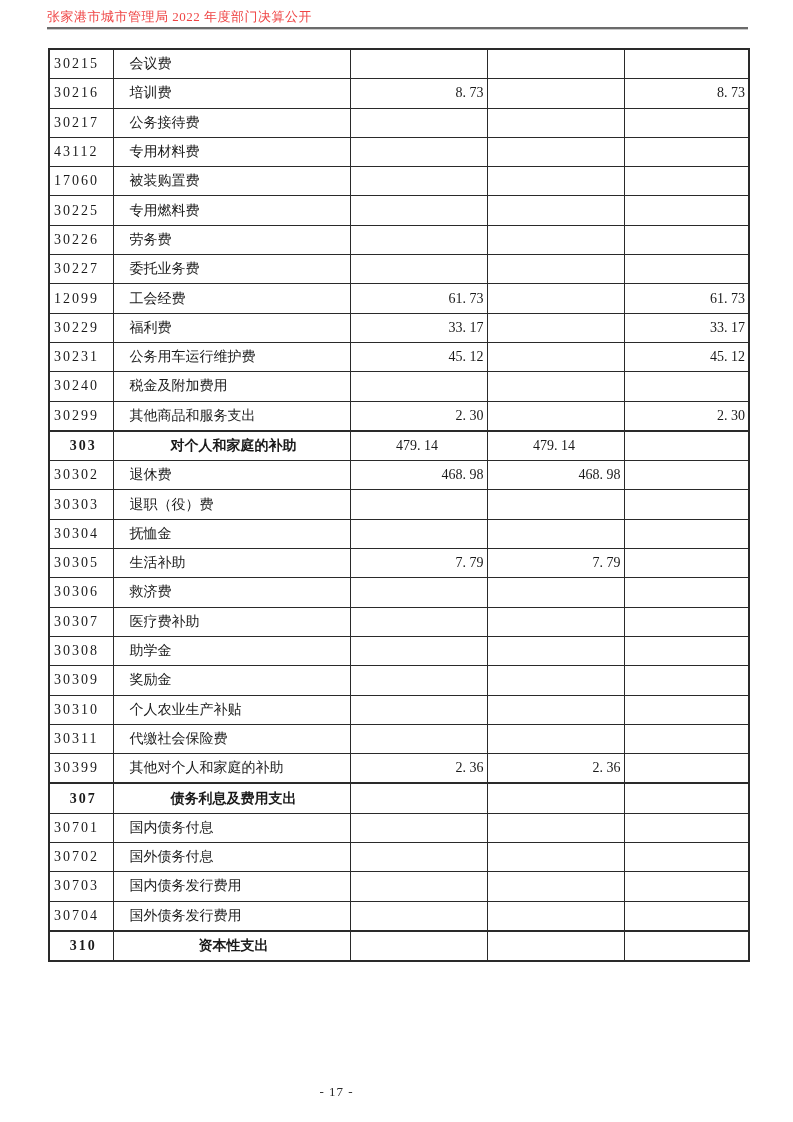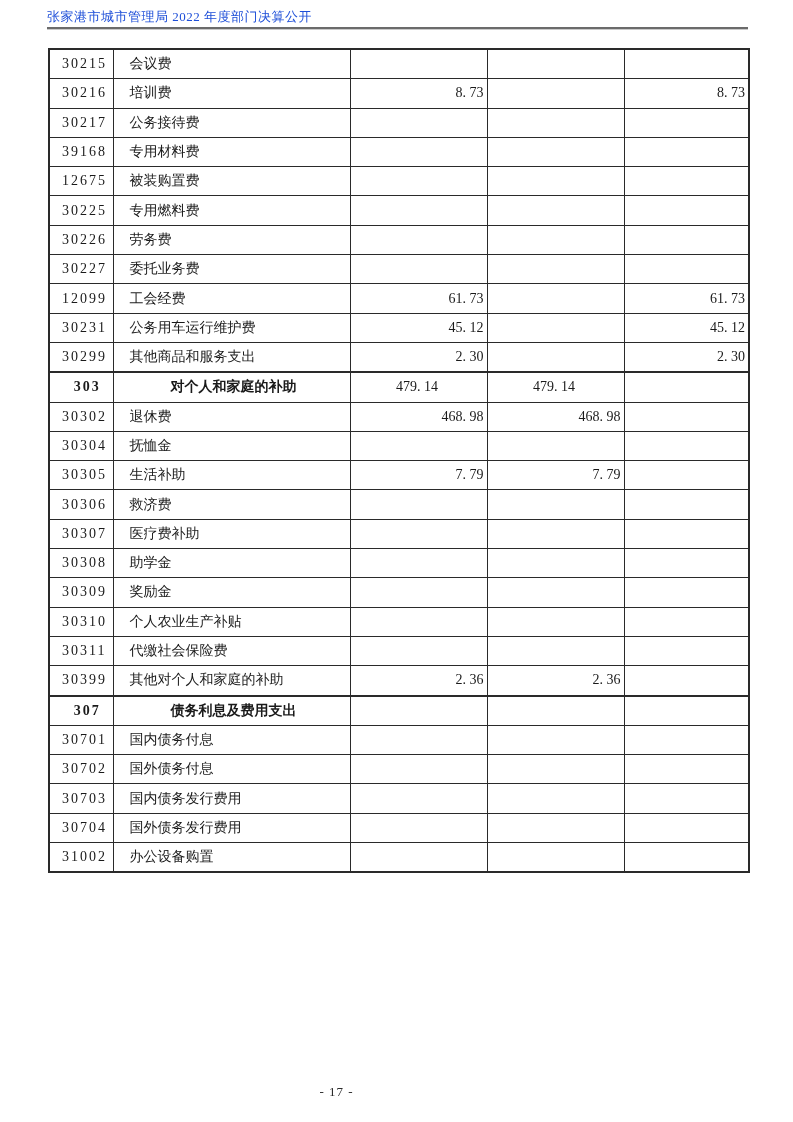--- a/index.html
+++ b/index.html
@@ -20,21 +20,21 @@
     inset: 0;
     background: #ffffff;
   }
   .header-title {
     position: absolute;
     left: 47px;
     top: 8px;
     font-size: 13px;
     letter-spacing: 0.5px;
     white-space: nowrap;
-    color: #1d4ed8;
+    color: #ef4444;
   }
   .header-rule {
     position: absolute;
     left: 47px;
     top: 27px;
     width: 701px;
     height: 2px;
     background: #6b6b6b;
     border-bottom: 1px solid #c9c9c9;
   }
@@ -55,21 +55,21 @@
     white-space: nowrap;
     overflow: hidden;
     vertical-align: middle;
   }
   .budget-table col.c-code  { width: 64px; }
   .budget-table col.c-name  { width: 237px; }
   .budget-table col.c-val1  { width: 137px; }
   .budget-table col.c-val2  { width: 137px; }
   .budget-table col.c-val3  { width: 125px; }
   .budget-table td.cell-code {
-    padding-left: 12px;
+    padding-left: 4px;
     letter-spacing: 2px;
   }
   .budget-table td.cell-name {
     padding-left: 16px;
   }
   .budget-table td.cell-val {
     text-align: right;
     padding-right: 3px;
   }
   .budget-table tr.category td {
@@ -127,28 +127,28 @@
           <td class="cell-val">8. 73</td>
         </tr>
         <tr>
           <td class="cell-code">30217</td>
           <td class="cell-name">公务接待费</td>
           <td class="cell-val"></td>
           <td class="cell-val"></td>
           <td class="cell-val"></td>
         </tr>
         <tr>
-          <td class="cell-code">39168</td>
+          <td class="cell-code">43112</td>
           <td class="cell-name">专用材料费</td>
           <td class="cell-val"></td>
           <td class="cell-val"></td>
           <td class="cell-val"></td>
         </tr>
         <tr>
-          <td class="cell-code">12675</td>
+          <td class="cell-code">17060</td>
           <td class="cell-name">被装购置费</td>
           <td class="cell-val"></td>
           <td class="cell-val"></td>
           <td class="cell-val"></td>
         </tr>
         <tr>
           <td class="cell-code">30225</td>
           <td class="cell-name">专用燃料费</td>
           <td class="cell-val"></td>
           <td class="cell-val"></td>
@@ -169,25 +169,39 @@
           <td class="cell-val"></td>
         </tr>
         <tr>
           <td class="cell-code">12099</td>
           <td class="cell-name">工会经费</td>
           <td class="cell-val">61. 73</td>
           <td class="cell-val"></td>
           <td class="cell-val">61. 73</td>
         </tr>
         <tr>
+          <td class="cell-code">30229</td>
+          <td class="cell-name">福利费</td>
+          <td class="cell-val">33. 17</td>
+          <td class="cell-val"></td>
+          <td class="cell-val">33. 17</td>
+        </tr>
+        <tr>
           <td class="cell-code">30231</td>
           <td class="cell-name">公务用车运行维护费</td>
           <td class="cell-val">45. 12</td>
           <td class="cell-val"></td>
           <td class="cell-val">45. 12</td>
+        </tr>
+        <tr>
+          <td class="cell-code">30240</td>
+          <td class="cell-name">税金及附加费用</td>
+          <td class="cell-val"></td>
+          <td class="cell-val"></td>
+          <td class="cell-val"></td>
         </tr>
         <tr>
           <td class="cell-code">30299</td>
           <td class="cell-name">其他商品和服务支出</td>
           <td class="cell-val">2. 30</td>
           <td class="cell-val"></td>
           <td class="cell-val">2. 30</td>
         </tr>
         <tr class="category">
           <td class="cell-code">303</td>
@@ -197,20 +211,27 @@
           <td class="cell-val"></td>
         </tr>
         <tr>
           <td class="cell-code">30302</td>
           <td class="cell-name">退休费</td>
           <td class="cell-val">468. 98</td>
           <td class="cell-val">468. 98</td>
           <td class="cell-val"></td>
         </tr>
         <tr>
+          <td class="cell-code">30303</td>
+          <td class="cell-name">退职（役）费</td>
+          <td class="cell-val"></td>
+          <td class="cell-val"></td>
+          <td class="cell-val"></td>
+        </tr>
+        <tr>
           <td class="cell-code">30304</td>
           <td class="cell-name">抚恤金</td>
           <td class="cell-val"></td>
           <td class="cell-val"></td>
           <td class="cell-val"></td>
         </tr>
         <tr>
           <td class="cell-code">30305</td>
           <td class="cell-name">生活补助</td>
           <td class="cell-val">7. 79</td>
@@ -294,23 +315,23 @@
           <td class="cell-val"></td>
           <td class="cell-val"></td>
         </tr>
         <tr>
           <td class="cell-code">30704</td>
           <td class="cell-name">国外债务发行费用</td>
           <td class="cell-val"></td>
           <td class="cell-val"></td>
           <td class="cell-val"></td>
         </tr>
-        <tr>
-          <td class="cell-code">31002</td>
-          <td class="cell-name">办公设备购置</td>
+        <tr class="category">
+          <td class="cell-code">310</td>
+          <td class="cell-name">资本性支出</td>
           <td class="cell-val"></td>
           <td class="cell-val"></td>
           <td class="cell-val"></td>
         </tr>
       </tbody>
   </table>
 
   <div class="footer">
     <span>- 17 -</span>
   </div>

